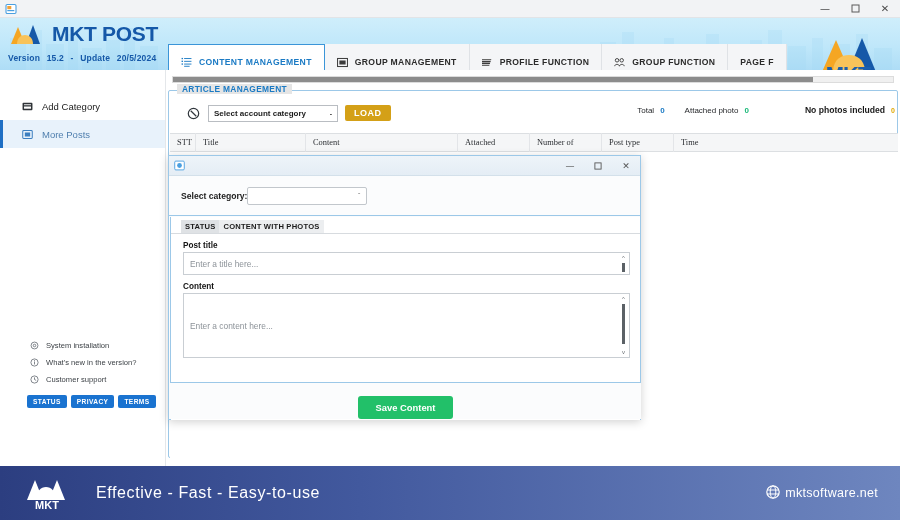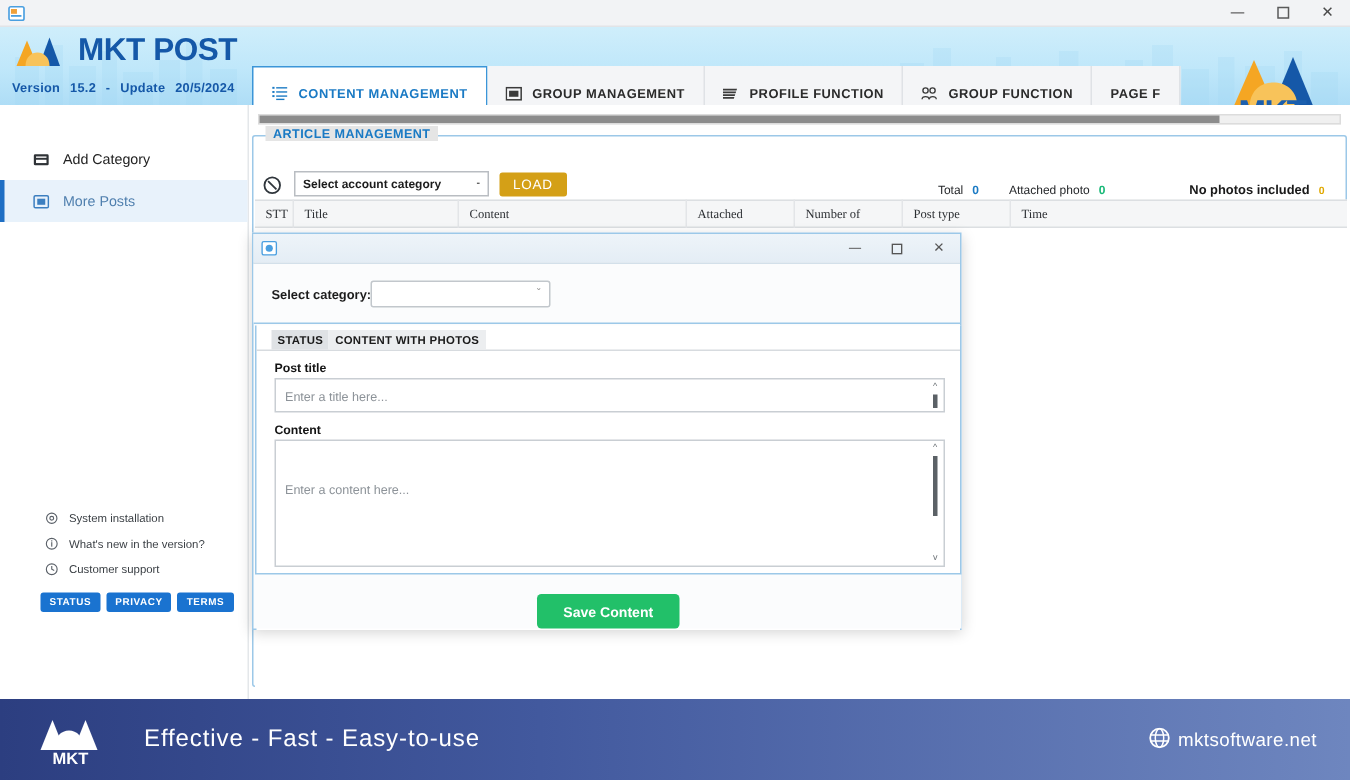--- a/index.html
+++ b/index.html
@@ -148,42 +148,42 @@
   }
   .group-legend {
     position: absolute; left: 8px; top: -7px;
     background: #e5e5e5; padding: 0 5px;
     font-size: 8.4px; font-weight: bold; color: #1a7ac4;
     letter-spacing: .3px;
   }
 
   
   .toolbar {
-    position: absolute; left: 4px; top: 14px;
+    position: absolute; left: 16px; top: 14px;
     width: 712px; height: 26px;
-    display: flex; align-items: flex-end; gap: 7px;
+    display: flex; align-items: flex-start; gap: 7px;
   }
   .tb-ico-btn {
     width: 16px; height: 16px; border-radius: 50%;
     display: flex; align-items: center; justify-content: center;
     color: #30363c;
   }
   .combo {
     width: 130px; height: 17px;
     border: 1px solid #b9bdc2; background: #fff;
     display: flex; align-items: center;
     font-size: 8px; font-weight: bold; color: #1c1c1c;
     padding-left: 5px; position: relative;
   }
   .combo .caret {
     position: absolute; right: 5px; font-size: 7px; color: #555;
   }
   .load-btn {
     background: #d4a017; color: #fff;
-    font-size: 9px; font-weight: normal; letter-spacing: .5px;
+    font-size: 9px; font-weight: bold; letter-spacing: .5px;
     padding: 3px 9px; border-radius: 2px;
   }
   .counters {
     margin-left: auto; display: flex; align-items: center; gap: 0;
     font-size: 8px; color: #26282b;
   }
   .counters .c-lbl { margin-right: 6px; }
   .counters .grp { display: flex; align-items: baseline; margin-right: 20px; }
   .counters .num { font-weight: bold; }
   .num-blue { color: #1a7ac4; }
@@ -270,21 +270,21 @@
     margin-left: 12px; width: 447px;
     border: 1px solid #c9ced3; background: #fff;
     position: relative;
   }
   .inp .ph {
     font-size: 8.4px; color: #8d9399;
     padding: 6px 0 0 6px; display: block;
   }
   .inp.title { height: 23px; }
   .inp.title .ph { padding-top: 6px; }
-  .inp.content { height: 85px; }
+  .inp.content { height: 65px; }
   .inp.content .ph { padding-top: 27px; }
   .vscroll {
     position: absolute; right: 1px; top: 1px; bottom: 1px; width: 9px;
     background: #fff; display: flex; flex-direction: column; align-items: center;
   }
   .vs-arrow { font-size: 6px; color: #6b7176; line-height: 8px; height: 8px; }
   .vs-thumb { width: 3px; background: #5b6166; flex: 1; margin: 1px 0; }
   .vs-thumb.small { flex: none; height: 40px; }
   .vs-track { flex: 1; }
 

